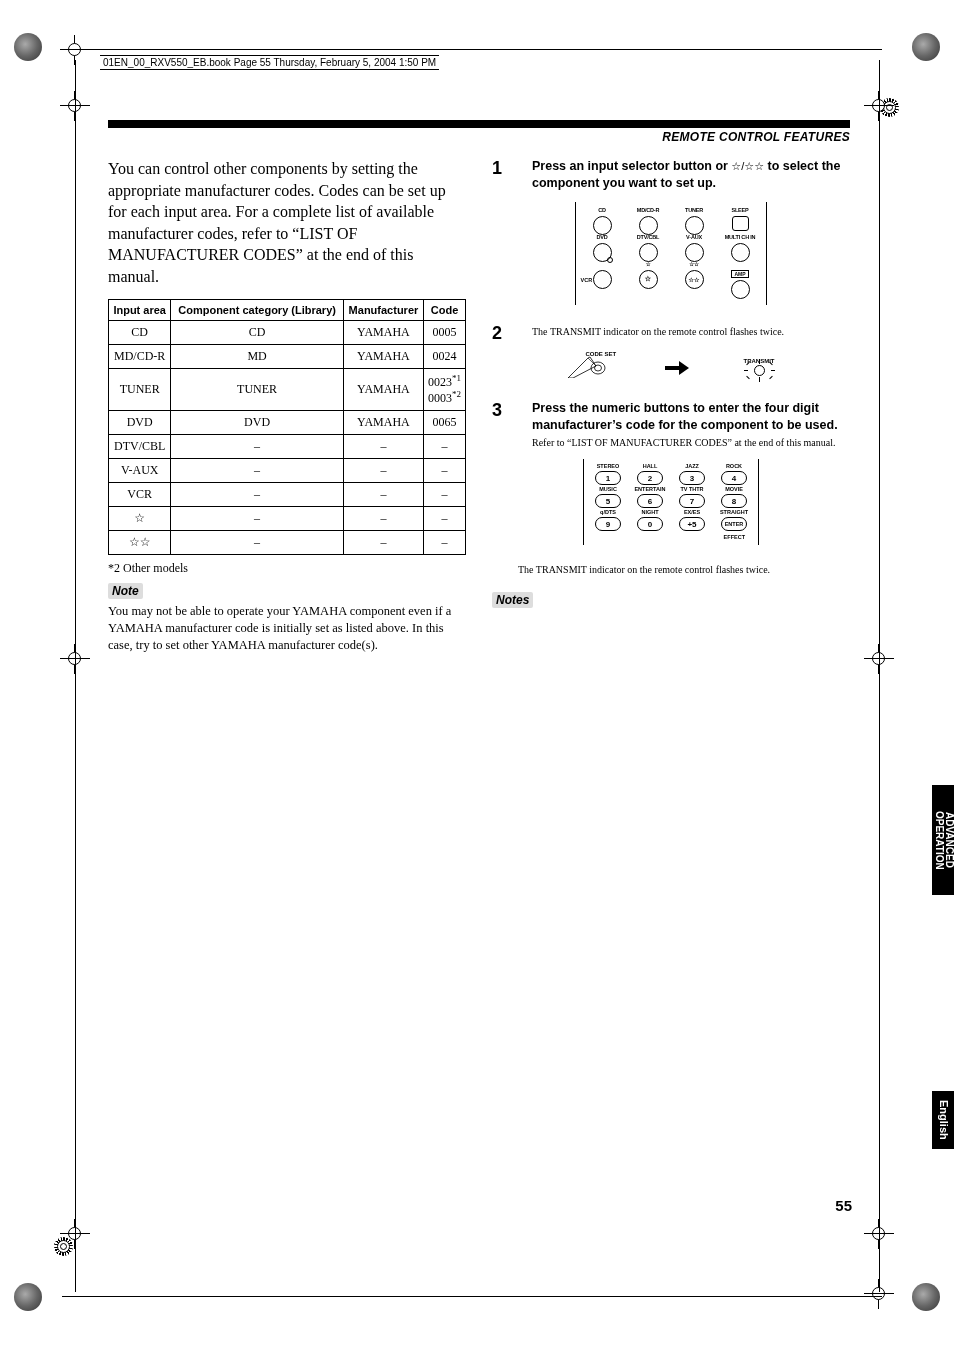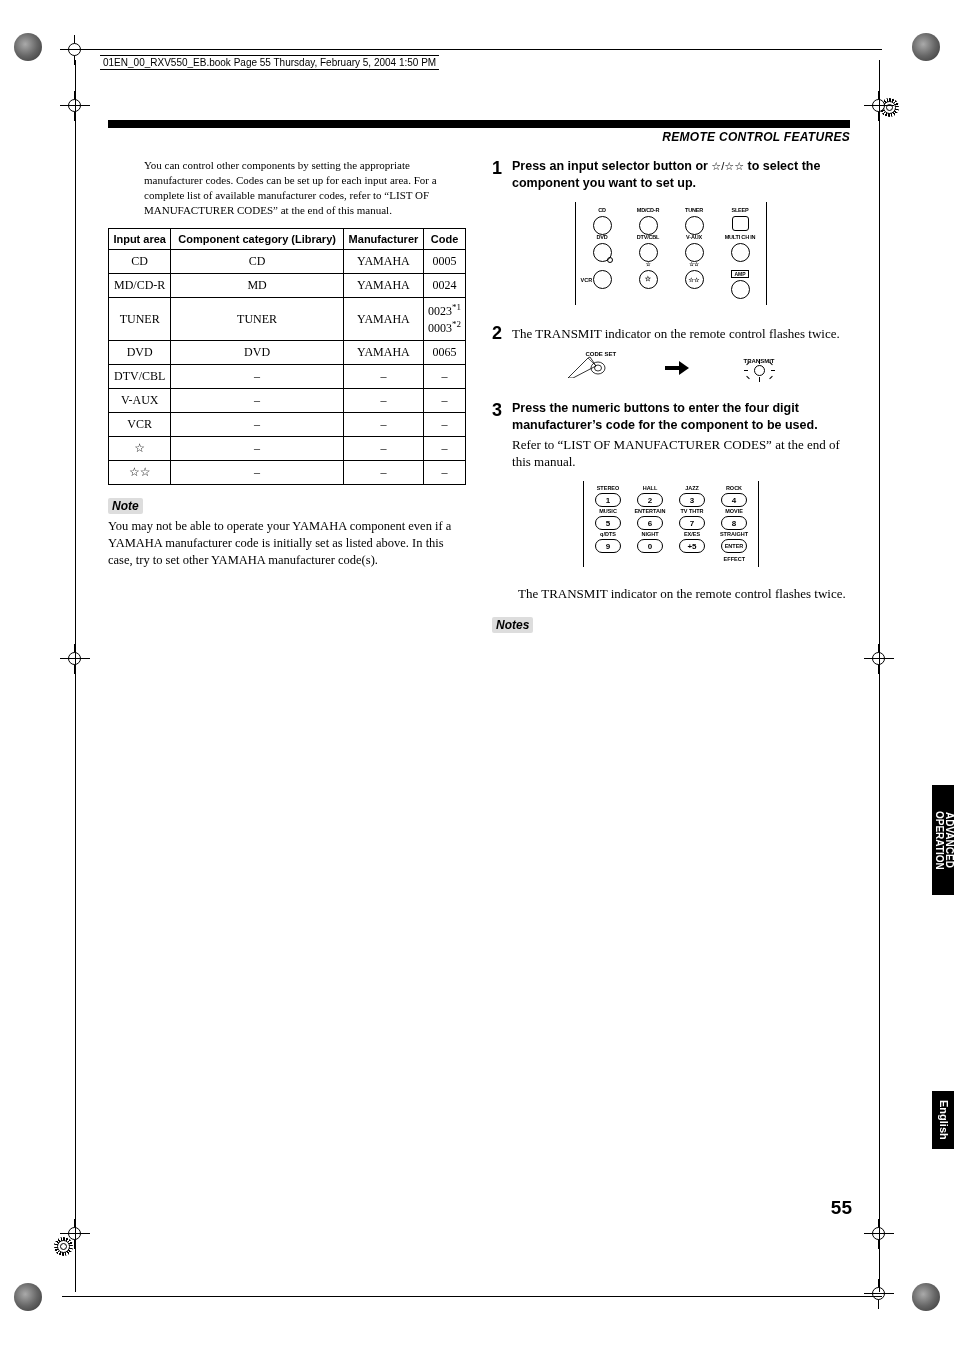--- a/index.html
+++ b/index.html
@@ -4,31 +4,31 @@
   <style>
     * { box-sizing: border-box; margin: 0; padding: 0; }
     body { font-family: "Times New Roman", serif; background: #fff; width: 954px; height: 1351px; position: relative; }
     .page { position: absolute; left: 108px; top: 120px; width: 742px; }
     .header-info { position: absolute; left: 100px; top: 55px; font-size: 10px; font-family: Arial, sans-serif; border-top: 0.5px solid #000; border-bottom: 0.5px solid #000; padding: 1px 3px; }
     .black-bar { height: 8px; background: #000; margin-bottom: 2px; }
     .section-header { font-size: 12px; font-family: Arial, sans-serif; font-weight: bold; font-style: italic; text-align: right; letter-spacing: 0.3px; margin-bottom: 14px; }
     .columns { display: flex; gap: 26px; }
     .col { flex: 1; }
     .title-banner { background: #000; color: #fff; font-family: Arial, sans-serif; font-style: italic; font-weight: bold; font-size: 21px; padding: 5px 10px 6px; margin-bottom: 10px; }
-    .body-text { font-size: 11px; line-height: 1.35; margin-bottom: 11px; margin-left: 36px; }
+    .body-text { font-size: 16px; line-height: 1.35; margin-bottom: 11px; }
     .table { border-collapse: collapse; width: 100%; font-size: 12px; }
     .table th, .table td { border: 1px solid #000; text-align: center; padding: 4px 3px; }
     .table th { font-family: Arial, sans-serif; font-weight: bold; font-size: 11px; }
     .footnotes { font-size: 12px; margin-top: 6px; }
     .note-label { font-family: Arial, sans-serif; font-weight: bold; font-style: italic; font-size: 12px; background: #ddd; display: inline-block; padding: 1px 4px; margin: 7px 0 4px; border-radius: 2px; }
     .step { display: flex; gap: 10px; margin-bottom: 10px; }
     .step-num { font-family: Arial, sans-serif; font-weight: bold; font-size: 18px; flex-shrink: 0; }
-    .step-body { flex: 1; font-size: 13px; }
+    .step-body { flex: 1; font-size: 13px; margin-left: 20px; }
     .step-bold { font-family: Arial, sans-serif; font-weight: bold; font-size: 12.5px; line-height: 1.35; }
-    .step-body-text { font-size: 13px; line-height: 1.35; margin-top: 2px; }
+    .step-body-text { font-size: 10px; line-height: 1.35; margin-top: 2px; }
     .illustration { text-align: center; margin: 10px 0 18px; font-family: Arial, sans-serif; }
     .remote-grid { display: inline-block; border-left: 1px solid #000; border-right: 1px solid #000; padding: 6px 6px 6px; }
     .remote-row { display: flex; gap: 6px; justify-content: center; }
     .rb { text-align: center; width: 40px; }
     .rb-label { font-size: 5.5px; font-weight: bold; letter-spacing: -0.2px; line-height: 1; margin-bottom: 2px; height: 6px; }
     .rb-circle { width: 19px; height: 19px; border: 1px solid #000; border-radius: 50%; margin: 0 auto; display: flex; align-items: center; justify-content: center; font-size: 7px; font-weight: bold; position:relative; }
     .rb-square { width: 17px; height: 15px; border: 1px solid #000; border-radius: 3px; margin: 0 auto; }
     .rb-box { display: inline-block; border: 1px solid #000; font-size: 5px; padding: 0 2px; line-height: 1.2; margin-bottom: 2px; font-weight: bold; }
     .codeset-illust { display: flex; align-items: center; justify-content: center; gap: 55px; margin: 8px 0 18px; font-family: Arial, sans-serif;}
     .codeset-btn { position: relative; }
@@ -48,21 +48,21 @@
     .nb { text-align: center; width: 38px; margin-bottom:2px; }
     .nb-label { font-size: 5.5px; font-weight: bold; height: 7px; line-height: 1; }
     .nb-btn { width: 26px; height: 14px; border: 1px solid #000; border-radius: 7px; margin: 0 auto; font-size: 8px; font-weight: bold; line-height: 13px; }
     .bullets { list-style: none; margin-top: 2px; }
     .bullets li { font-size: 12.5px; line-height: 1.35; padding-left: 12px; position: relative; margin-bottom: 3px; }
     .bullets li::before { content: "•"; position: absolute; left: 0; }
     .side-tab { position: absolute; right: -2px; width: 24px; background: #000; color: #fff; font-family: Arial, sans-serif; font-weight: bold; writing-mode: vertical-rl; text-align: center; display:flex; align-items:center; justify-content:center; }
     .tab1 { top: 785px; height: 110px; font-size: 10px; line-height: 1; padding: 4px 0; }
     .tab1 div { transform: rotate(0deg); }
     .tab2 { top: 1091px; height: 58px; font-size: 11px; }
-    .page-num { position: absolute; right: 102px; top: 1197px; font-family: Arial, sans-serif; font-weight: bold; font-size: 19px; }
+    .page-num { position: absolute; right: 102px; top: 1197px; font-family: Arial, sans-serif; font-weight: bold; font-size: 15px; }
     .corner { width: 28px; height: 28px; border-radius: 50%; position: absolute; background: radial-gradient(circle at 40% 40%, #aaa, #666, #333); }
     .cross-mark { width: 30px; height: 30px; position: absolute; }
     .cross-mark::before, .cross-mark::after { content: ""; position: absolute; background: #000; }
     .cross-mark::before { left: 14px; top: 0; width: 1px; height: 30px; }
     .cross-mark::after { top: 14px; left: 0; height: 1px; width: 30px; }
     .cross-mark .ring { position: absolute; width: 13px; height: 13px; border: 1px solid #000; border-radius: 50%; left: 8px; top: 8px; background:#fff; }
     .reg-mark { position: absolute; width: 19px; height: 19px; }
     .reg-mark .c1 { position:absolute; inset:0; border-radius:50%; background: repeating-conic-gradient(#000 0 10deg, #fff 10deg 20deg); }
     .reg-mark .c2 { position:absolute; inset:3px; border-radius:50%; background:#fff; border:0.5px solid #000;}
     .reg-mark .c3 { position:absolute; inset:6px; border-radius:50%; border:0.5px solid #000;}
@@ -188,20 +188,21 @@
             </tr>
             <tr>
               <td>☆☆</td>
               <td>–</td>
               <td>–</td>
               <td>–</td>
             </tr>
           </tbody>
       </table>
       <div class="footnotes">
+        <div>*2 Other models</div>
       </div>
       <div class="note-label">Note</div>
       <p style="font-size:12.5px; line-height:1.35;">You may not be able to operate your YAMAHA component even if a YAMAHA manufacturer code is initially set as listed above. In this case, try to set other YAMAHA manufacturer code(s).</p>
     </div>
 
     <div class="col">
       
       <div class="step">
         <div class="step-num">1</div>
         <div class="step-body">

